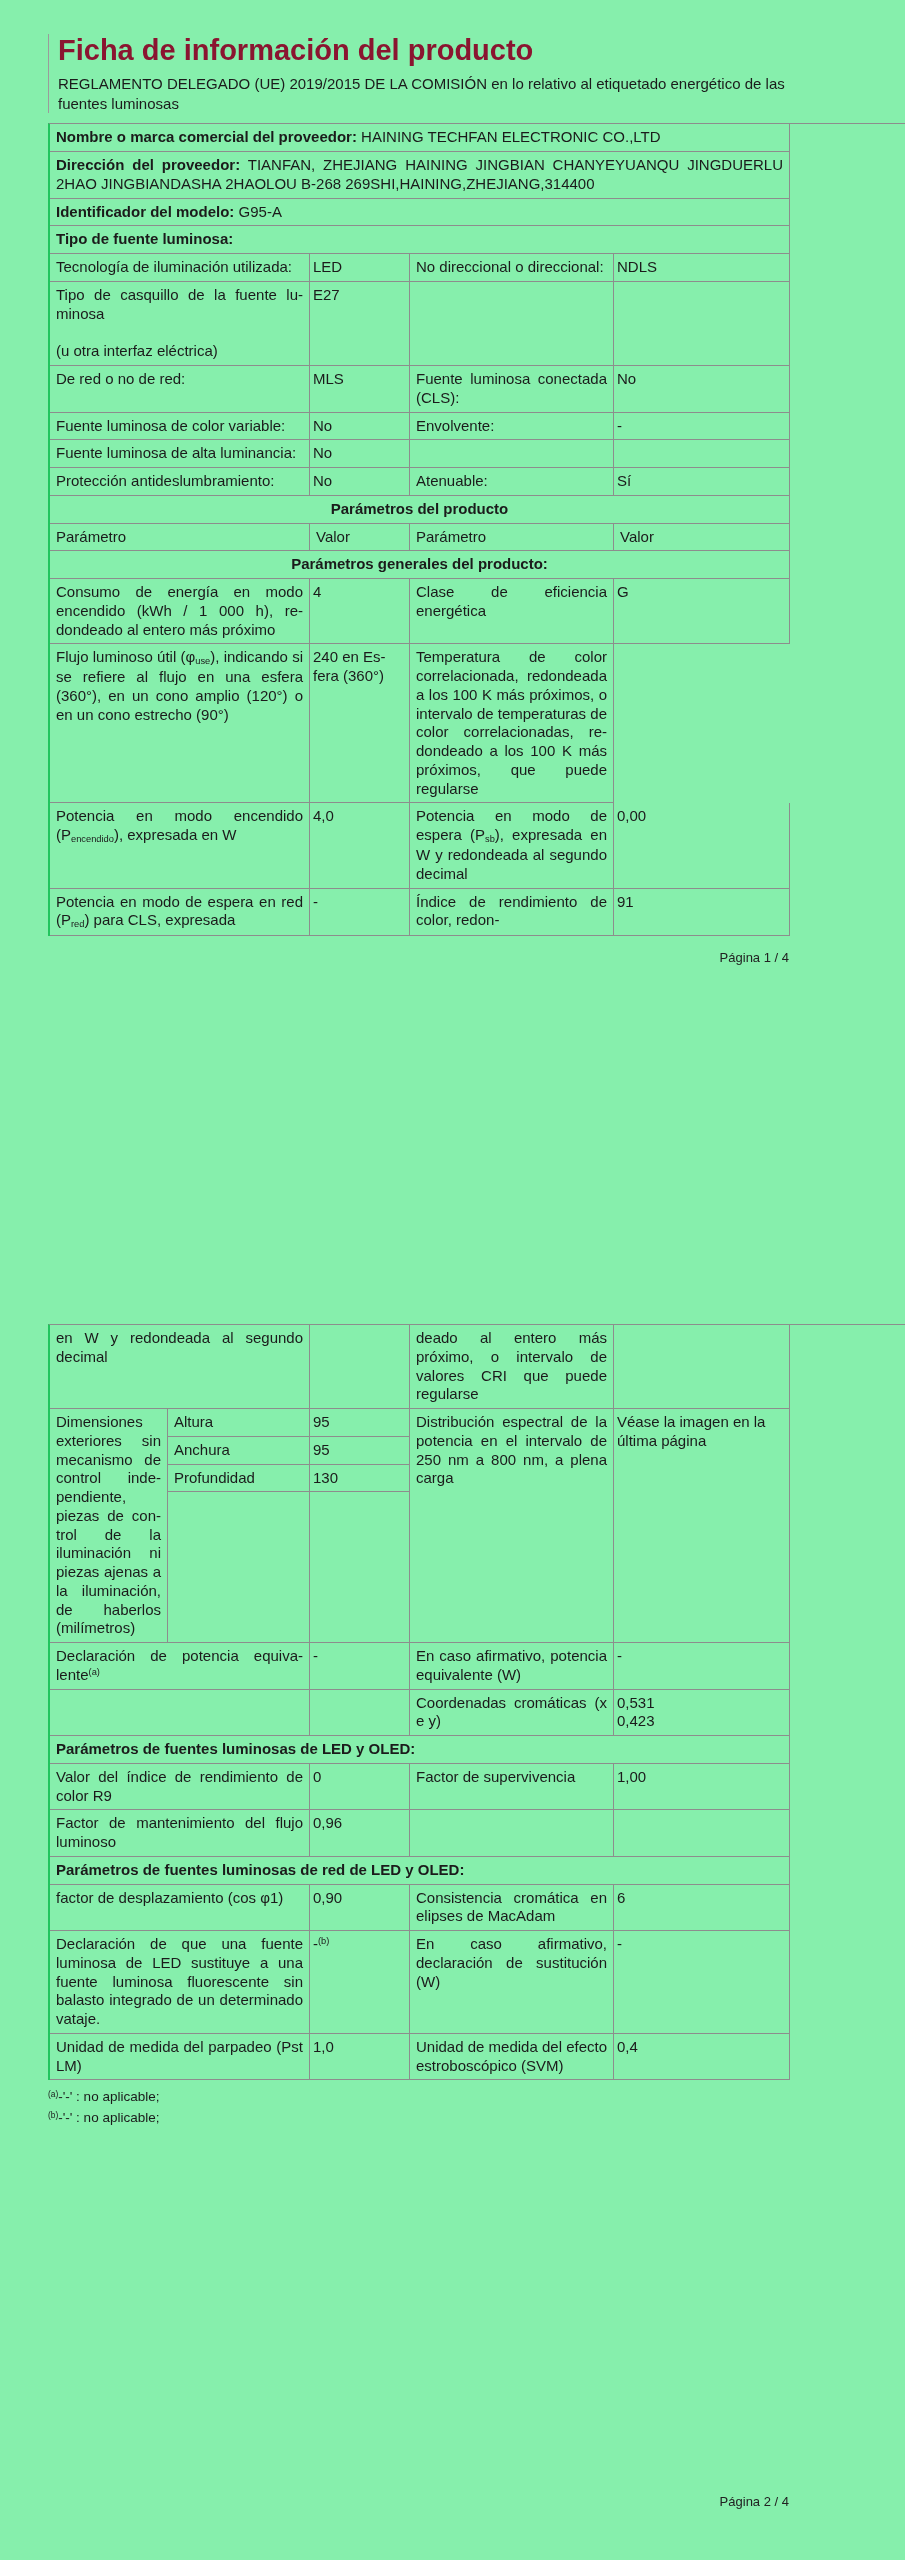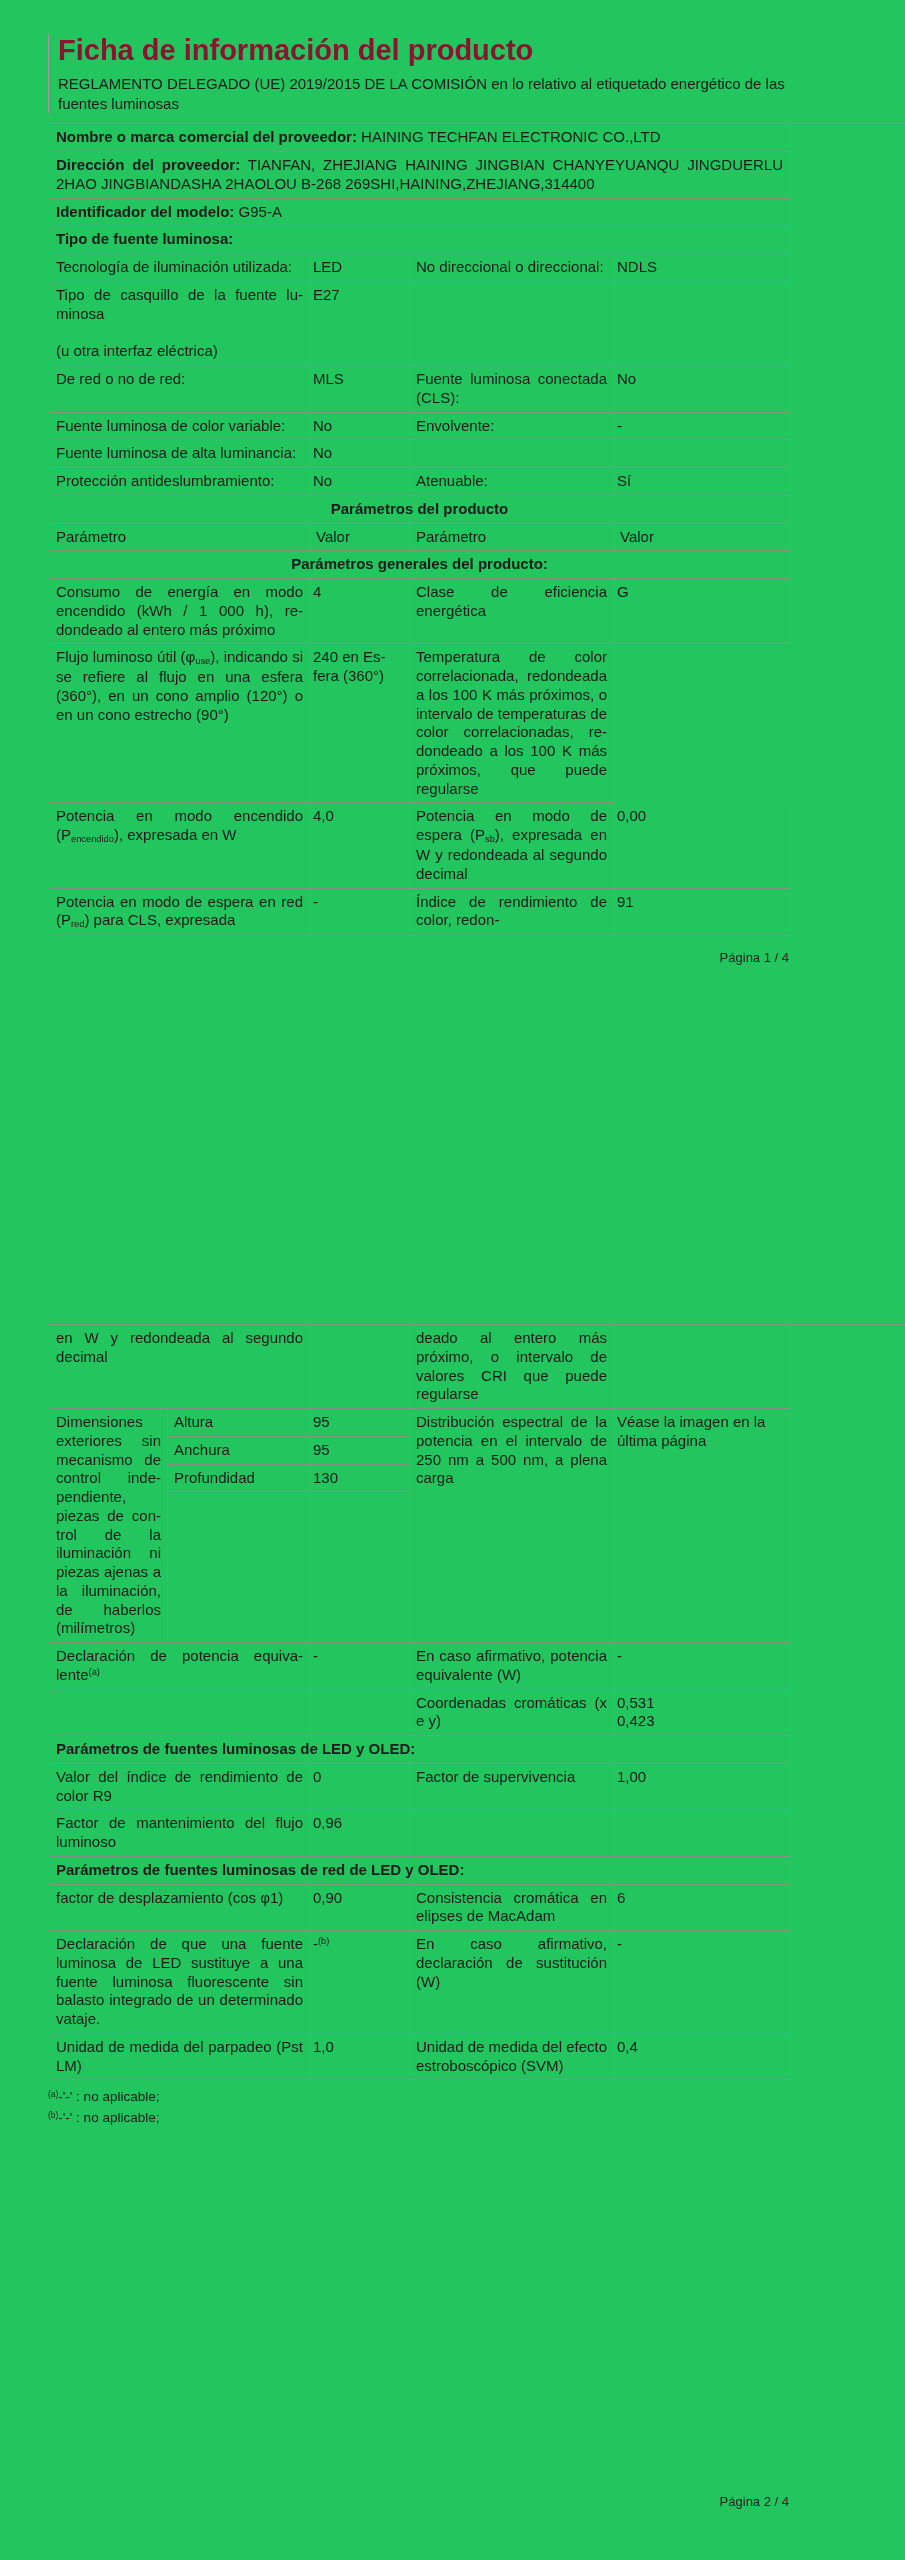--- a/index.html
+++ b/index.html
@@ -2,21 +2,21 @@
 <html lang="es"><head>
 <meta charset="utf-8">
 <style>
   * { box-sizing: border-box; }
   html, body { margin: 0; padding: 0; background: #ffffff; }
   body {
     width: 905px; height: 2560px; position: relative;
     font-family: "Liberation Sans", "DejaVu Sans", sans-serif;
     color: #1b1b1b;
   }
-  .page { position: absolute; left: 0; width: 905px; height: 1280px; overflow: hidden; background: #22c55e; }
+  .page { position: absolute; left: 0; width: 905px; height: 1280px; overflow: hidden; background: #86efac; }
   #page1 { top: 0; }
   #page2 { top: 1280px; }
   .content { padding: 34px 0 0 48px; width: 800px; }
 
   .doc-header { border-left: 1px solid #9b9b9b; padding-left: 9px; width: 741px; }
   h1.title { margin: 0; font-size: 29px; line-height: 1.15; font-weight: bold; color: #8a1530; }
   .subtitle { margin: 7px 0 0 0; font-size: 15px; line-height: 1.3; color: #1b1b1b; }
 
   .tbl { margin-top: 10px; width: 892px; border-top: 1px solid #8d8d8d; border-left: 2px solid #22c55e;
          font-size: 15px; line-height: 1.25; }
@@ -190,21 +190,21 @@
       <div class="tr dim">
         <div class="td j lab">Dimensiones exteriores sin mecanismo de control inde­pendiente, piezas de con­trol de la iluminación ni piezas ajenas a la ilumina­ción, de ha­berlos (milí­metros)</div>
         <div class="td c2 r1">Altura</div>
         <div class="td v c3 r1">95</div>
         <div class="td c2 r2">Anchura</div>
         <div class="td v c3 r2">95</div>
         <div class="td c2 r3">Profundidad</div>
         <div class="td v c3 r3">130</div>
         <div class="td c2 r4"></div>
         <div class="td c3 r4"></div>
-        <div class="td j p2c">Distribución espec­tral de la potencia en el intervalo de 250 nm a 500 nm, a plena carga</div>
+        <div class="td j p2c">Distribución espec­tral de la potencia en el intervalo de 250 nm a 800 nm, a plena carga</div>
         <div class="td v v2c">Véase la imagen en la última página</div>
       </div>
 
       <div class="tr">
         <div class="td j">Declaración de potencia equiva­lente<sup>(a)</sup></div>
         <div class="td v">-</div>
         <div class="td j">En caso afirmativo, potencia equivalen­te (W)</div>
         <div class="td v">-</div>
       </div>
 

